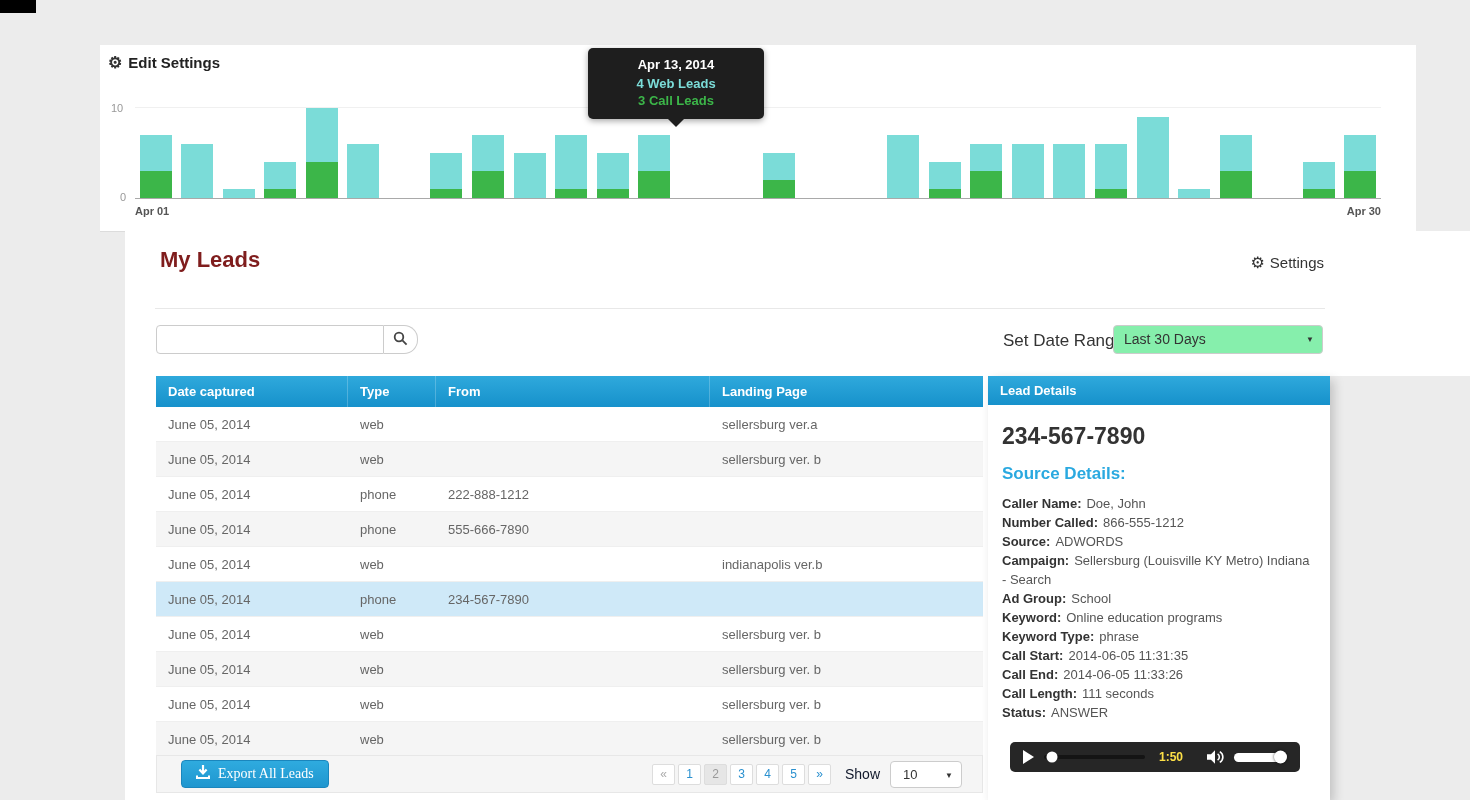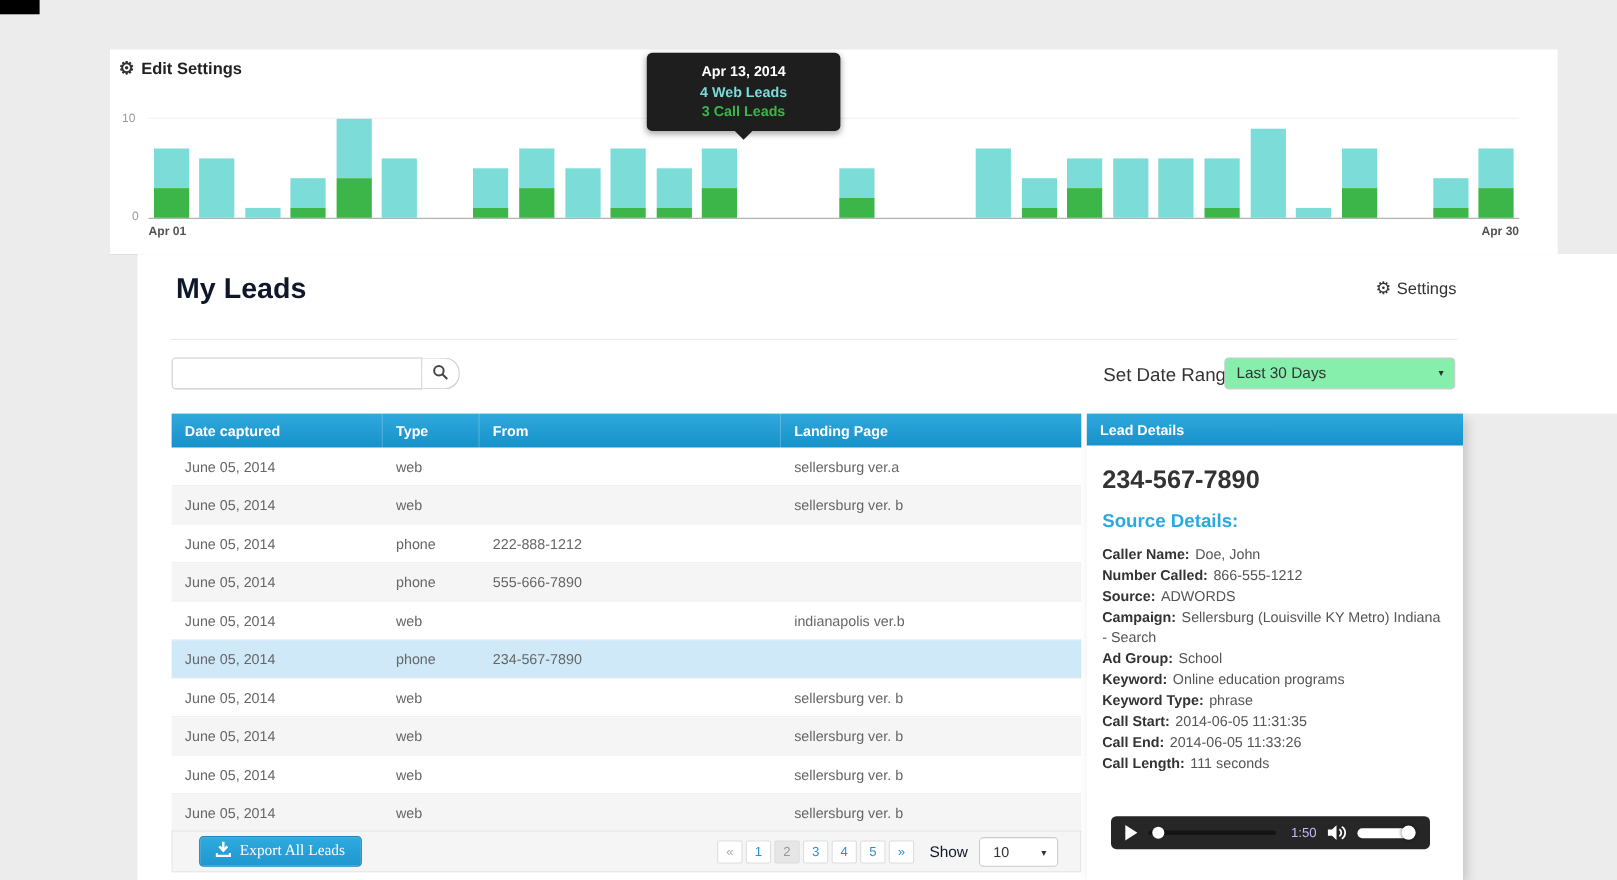--- a/index.html
+++ b/index.html
@@ -23,21 +23,21 @@
   .xlab.start{left:0;}
   .xlab.end{right:0;}
   #tooltip{position:absolute;left:488px;top:3px;width:168px;background:#1e1e1e;border-radius:5px;color:#fff;text-align:center;padding:9px 4px 10px;z-index:3;box-shadow:0 2px 6px rgba(0,0,0,.35);}
   #tooltip:after{content:"";position:absolute;left:50%;margin-left:-8px;top:100%;border:8px solid transparent;border-top-color:#1e1e1e;}
   .tt-date{font-size:13px;font-weight:700;margin-bottom:3px;color:#fff;}
   .tt-line{font-size:13px;font-weight:700;line-height:17px;}
 
   
   #main{position:absolute;left:125px;top:231px;right:0;bottom:0;background:#fff;}
   .grey-right{position:absolute;left:1205px;top:145px;right:0;bottom:0;background:#ececec;}
-  .page-title{position:absolute;left:35px;top:16px;font-size:26px;font-weight:700;color:#0f172a;}
+  .page-title{position:absolute;left:35px;top:16px;font-size:22px;font-weight:700;color:#7f1d1d;}
   .settings-link{position:absolute;right:146px;top:23px;font-size:15px;color:#333;display:flex;gap:5px;align-items:center;cursor:pointer;}
   .divider{position:absolute;left:30px;top:77px;width:1170px;border-top:1px solid #e8e8e8;}
 
   .search-wrap{position:absolute;left:31px;top:94px;display:flex;height:29px;}
   .search-input{width:206px;border:1px solid #ccc;border-radius:4px 0 0 4px;padding:0 10px;font-size:13px;outline:none;background:#fff;color:#333;font-family:inherit;}
   .search-btn{width:34px;border:1px solid #ccc;border-left:0;border-radius:0 14px 14px 0;background:#fff;display:flex;align-items:center;justify-content:center;cursor:pointer;padding:0;}
 
   .dr-label{position:absolute;left:878px;top:100px;font-size:17px;color:#333;}
   .fake-select{position:absolute;height:29px;border:1px solid #ccc;border-radius:4px;background:#86efac;font-size:14px;color:#333;line-height:27px;padding-left:10px;box-sizing:border-box;cursor:pointer;}
   .dr-select{left:988px;top:94px;width:210px;}
@@ -69,21 +69,21 @@
   .details-body{padding:8px 14px;}
   .phone{font-size:23px;font-weight:700;color:#333;margin:10px 0 6px;}
   .source-label{font-size:17px;font-weight:700;color:#2aa9e0;margin:14px 0 10px;}
   .field{font-size:13px;line-height:19px;color:#555;}
   .flabel{font-weight:700;color:#333;margin-right:5px;}
 
   .player{position:absolute;left:22px;bottom:28px;width:290px;height:30px;background:#262626;border-radius:5px;display:flex;align-items:center;}
   .play-btn{width:0;height:0;border-left:11px solid #fff;border-top:7px solid transparent;border-bottom:7px solid transparent;margin:0 10px 0 13px;cursor:pointer;}
   .seek{flex:1;height:4px;background:#141414;border-radius:2px;position:relative;margin-right:14px;cursor:pointer;}
   .seek-knob{position:absolute;left:8%;top:50%;transform:translate(-50%,-50%);width:11px;height:11px;border-radius:50%;background:#fff;}
-  .time{color:#c4b5fd;font-size:12px;font-weight:400;margin-right:10px;}
+  .time{color:#fde047;font-size:12px;font-weight:700;margin-right:24px;}
   .speaker{display:flex;align-items:center;}
   .volume{width:52px;height:9px;background:#fff;border-radius:5px;position:relative;margin:0 14px 0 9px;cursor:pointer;}
   .vol-knob{position:absolute;right:-1px;top:50%;transform:translate(0,-50%);width:13px;height:13px;border-radius:50%;background:#fff;box-shadow:0 0 3px rgba(0,0,0,.7);}
 </style>
 </head>
 <body>
 
 <div id="page">
   <div class="corner-strip"></div>
 
@@ -446,20 +446,23 @@
   </div>
             <div class="field">
     <span class="flabel">Call Start:</span><span class="fvalue">2014-06-05 11:31:35</span>
   </div>
             <div class="field">
     <span class="flabel">Call End:</span><span class="fvalue">2014-06-05 11:33:26</span>
   </div>
             <div class="field">
     <span class="flabel">Call Length:</span><span class="fvalue">111 seconds</span>
   </div>
+            <div class="field">
+    <span class="flabel">Status:</span><span class="fvalue">ANSWER</span>
+  </div>
           </div>
       </div>
 
       <div class="player">
         <div class="play-btn"></div>
         <div class="seek">
           <div class="seek-knob"></div>
         </div>
         <span class="time">1:50</span>
         <span class="speaker">

